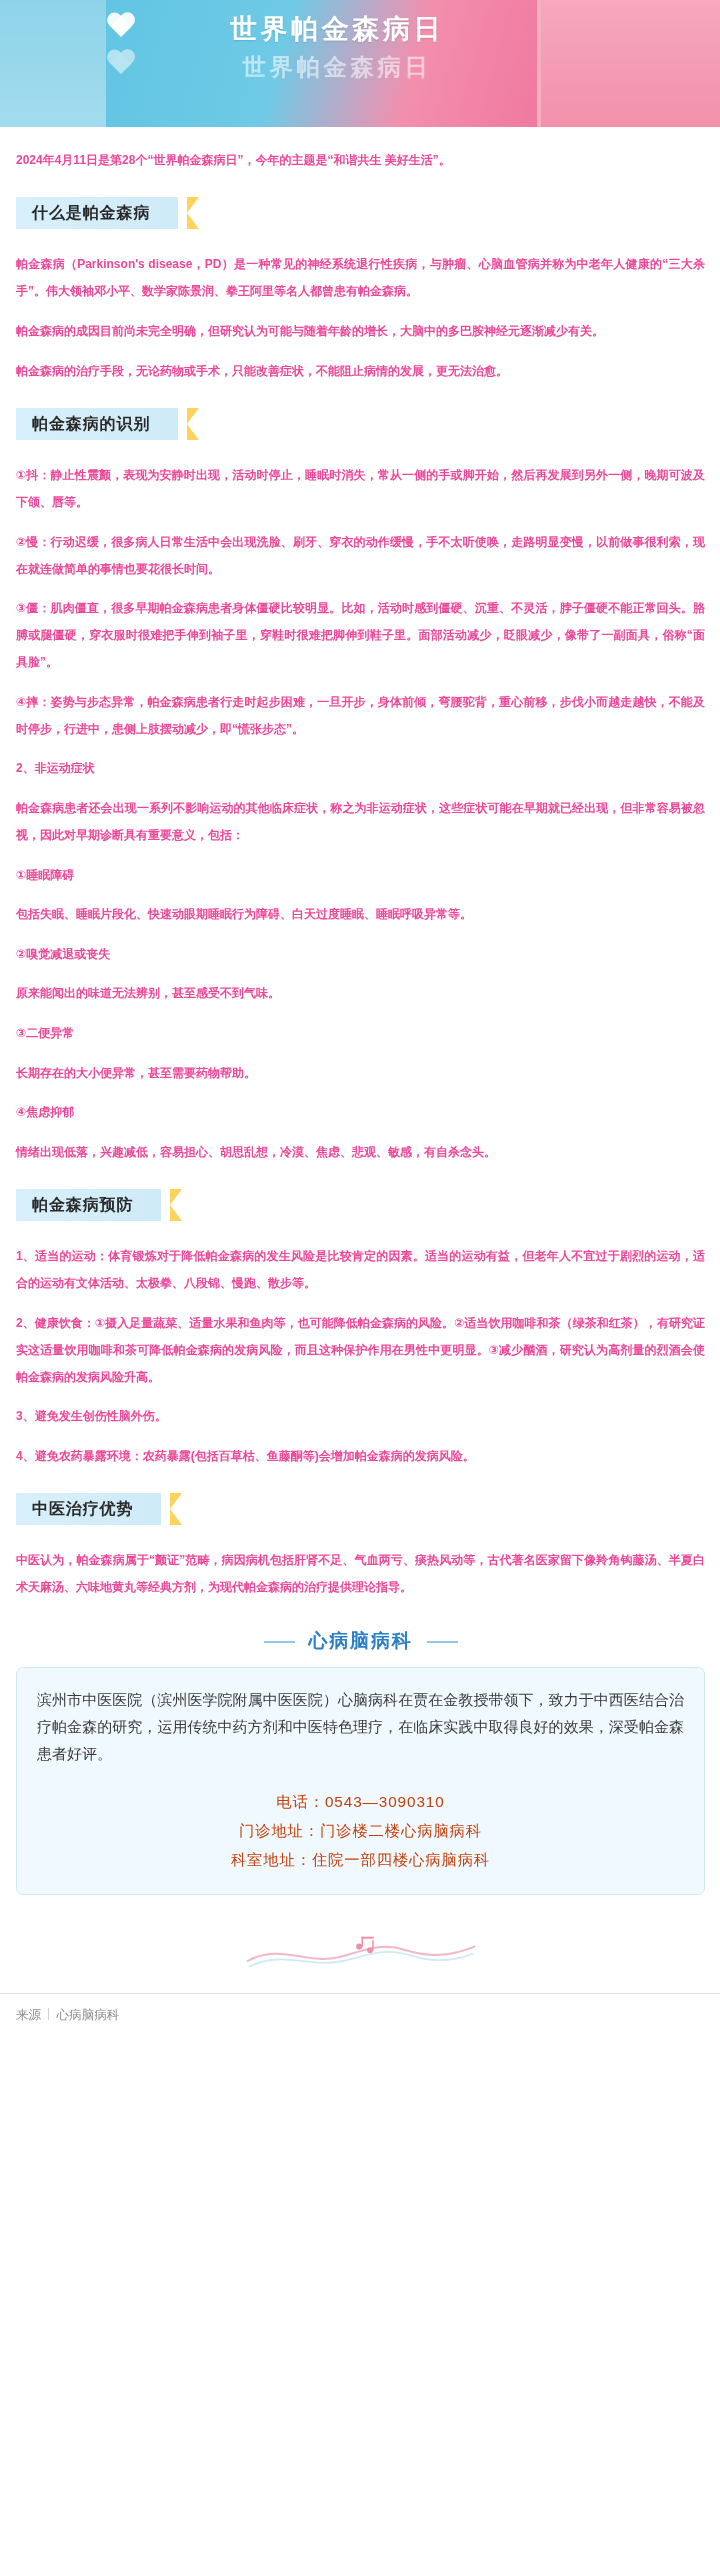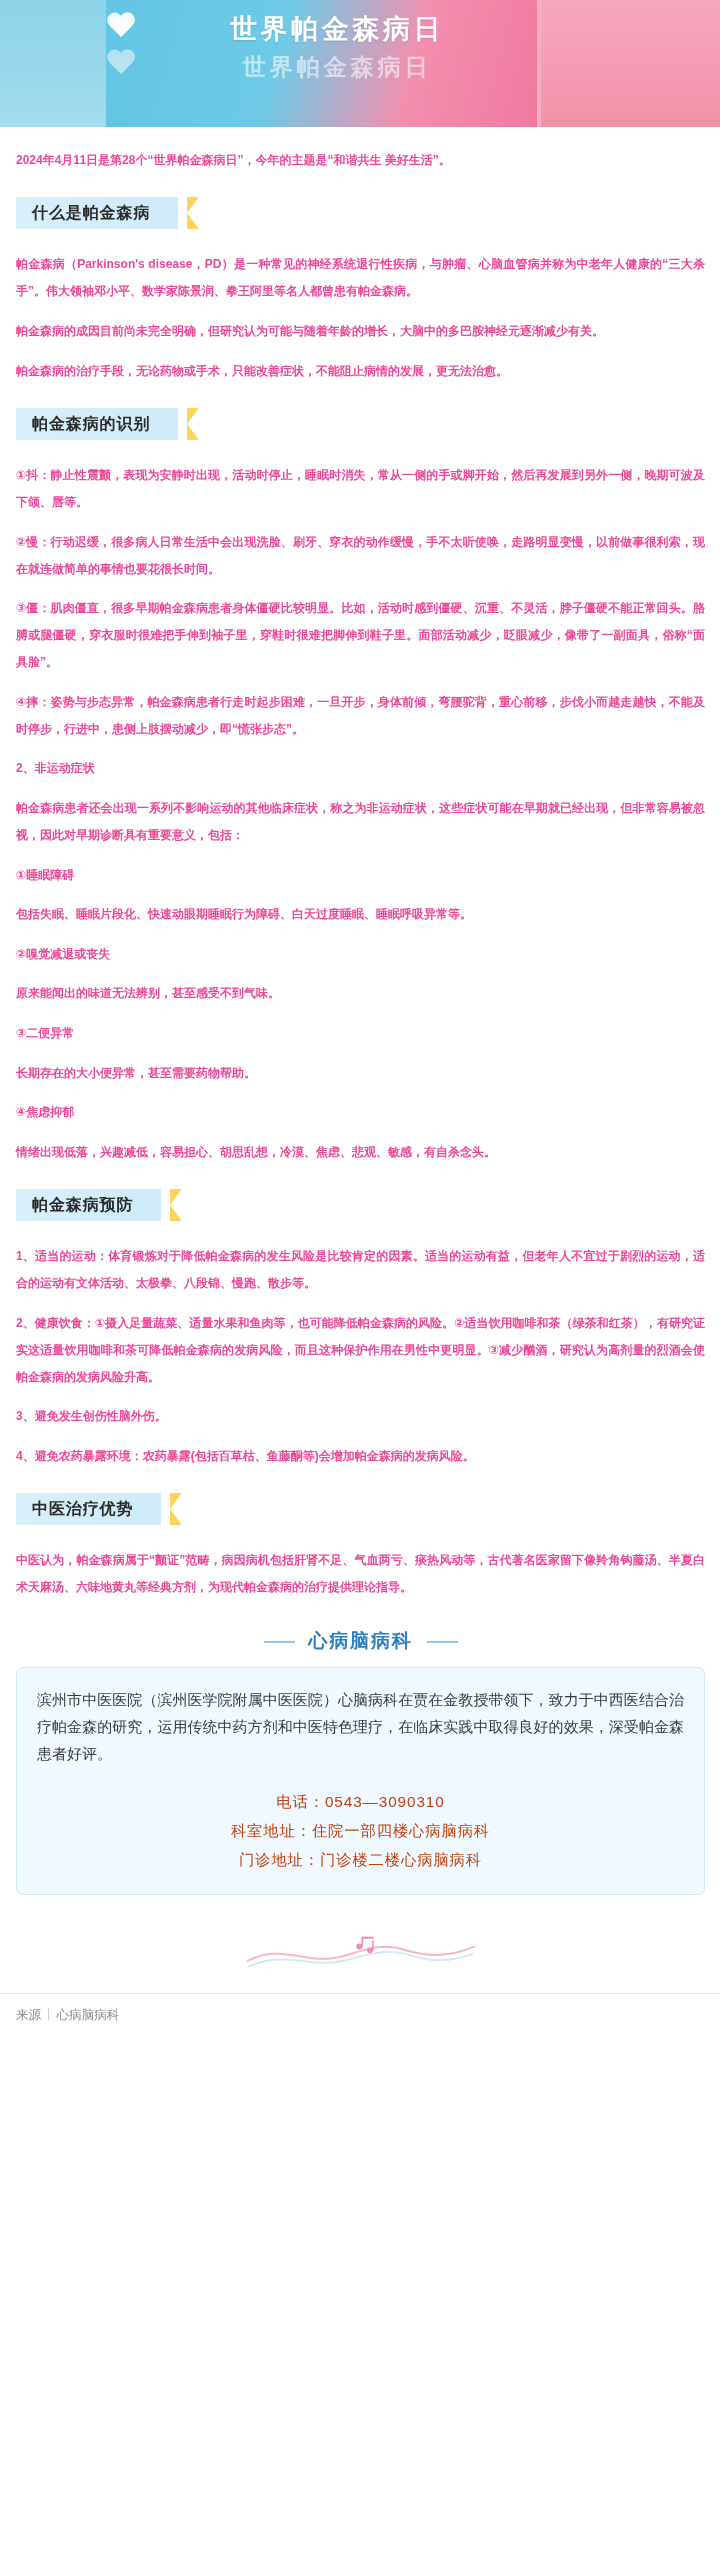--- a/index.html
+++ b/index.html
@@ -279,22 +279,22 @@
     <p class="para">中医认为，帕金森病属于“颤证”范畴，病因病机包括肝肾不足、气血两亏、痰热风动等，古代著名医家留下像羚角钩藤汤、半夏白术天麻汤、六味地黄丸等经典方剂，为现代帕金森病的治疗提供理论指导。</p>
 
     <div class="dept-block">
       <div class="dept-title">
         <span class="dept-title-line">心病脑病科</span>
       </div>
       <div class="dept-card">
         <p>滨州市中医医院（滨州医学院附属中医医院）心脑病科在贾在金教授带领下，致力于中西医结合治疗帕金森的研究，运用传统中药方剂和中医特色理疗，在临床实践中取得良好的效果，深受帕金森患者好评。</p>
         <div class="contact">
           <div>电话：0543—3090310</div>
+          <div>门诊地址：门诊楼二楼心病脑病科</div>
           <div>科室地址：住院一部四楼心病脑病科</div>
-          <div>门诊地址：门诊楼二楼心病脑病科</div>
         </div>
       </div>
     </div>
 
     <div class="footer-deco">
       <svg class="footer-wave" viewBox="0 0 260 40">
         <path d="M4 30 C 40 10, 70 34, 104 26 C 130 20, 150 8, 180 18 C 212 28, 236 22, 256 14" fill="none" stroke="#f3b7c6" stroke-width="2.2" stroke-linecap="round"></path>
         <path d="M6 36 C 44 18, 74 38, 110 30 C 136 24, 156 14, 186 24 C 214 33, 238 28, 254 22" fill="none" stroke="#cfe9f7" stroke-width="2" stroke-linecap="round"></path>
         <g fill="#ef8fa8">
           <circle cx="128" cy="14" r="3.4"></circle>

